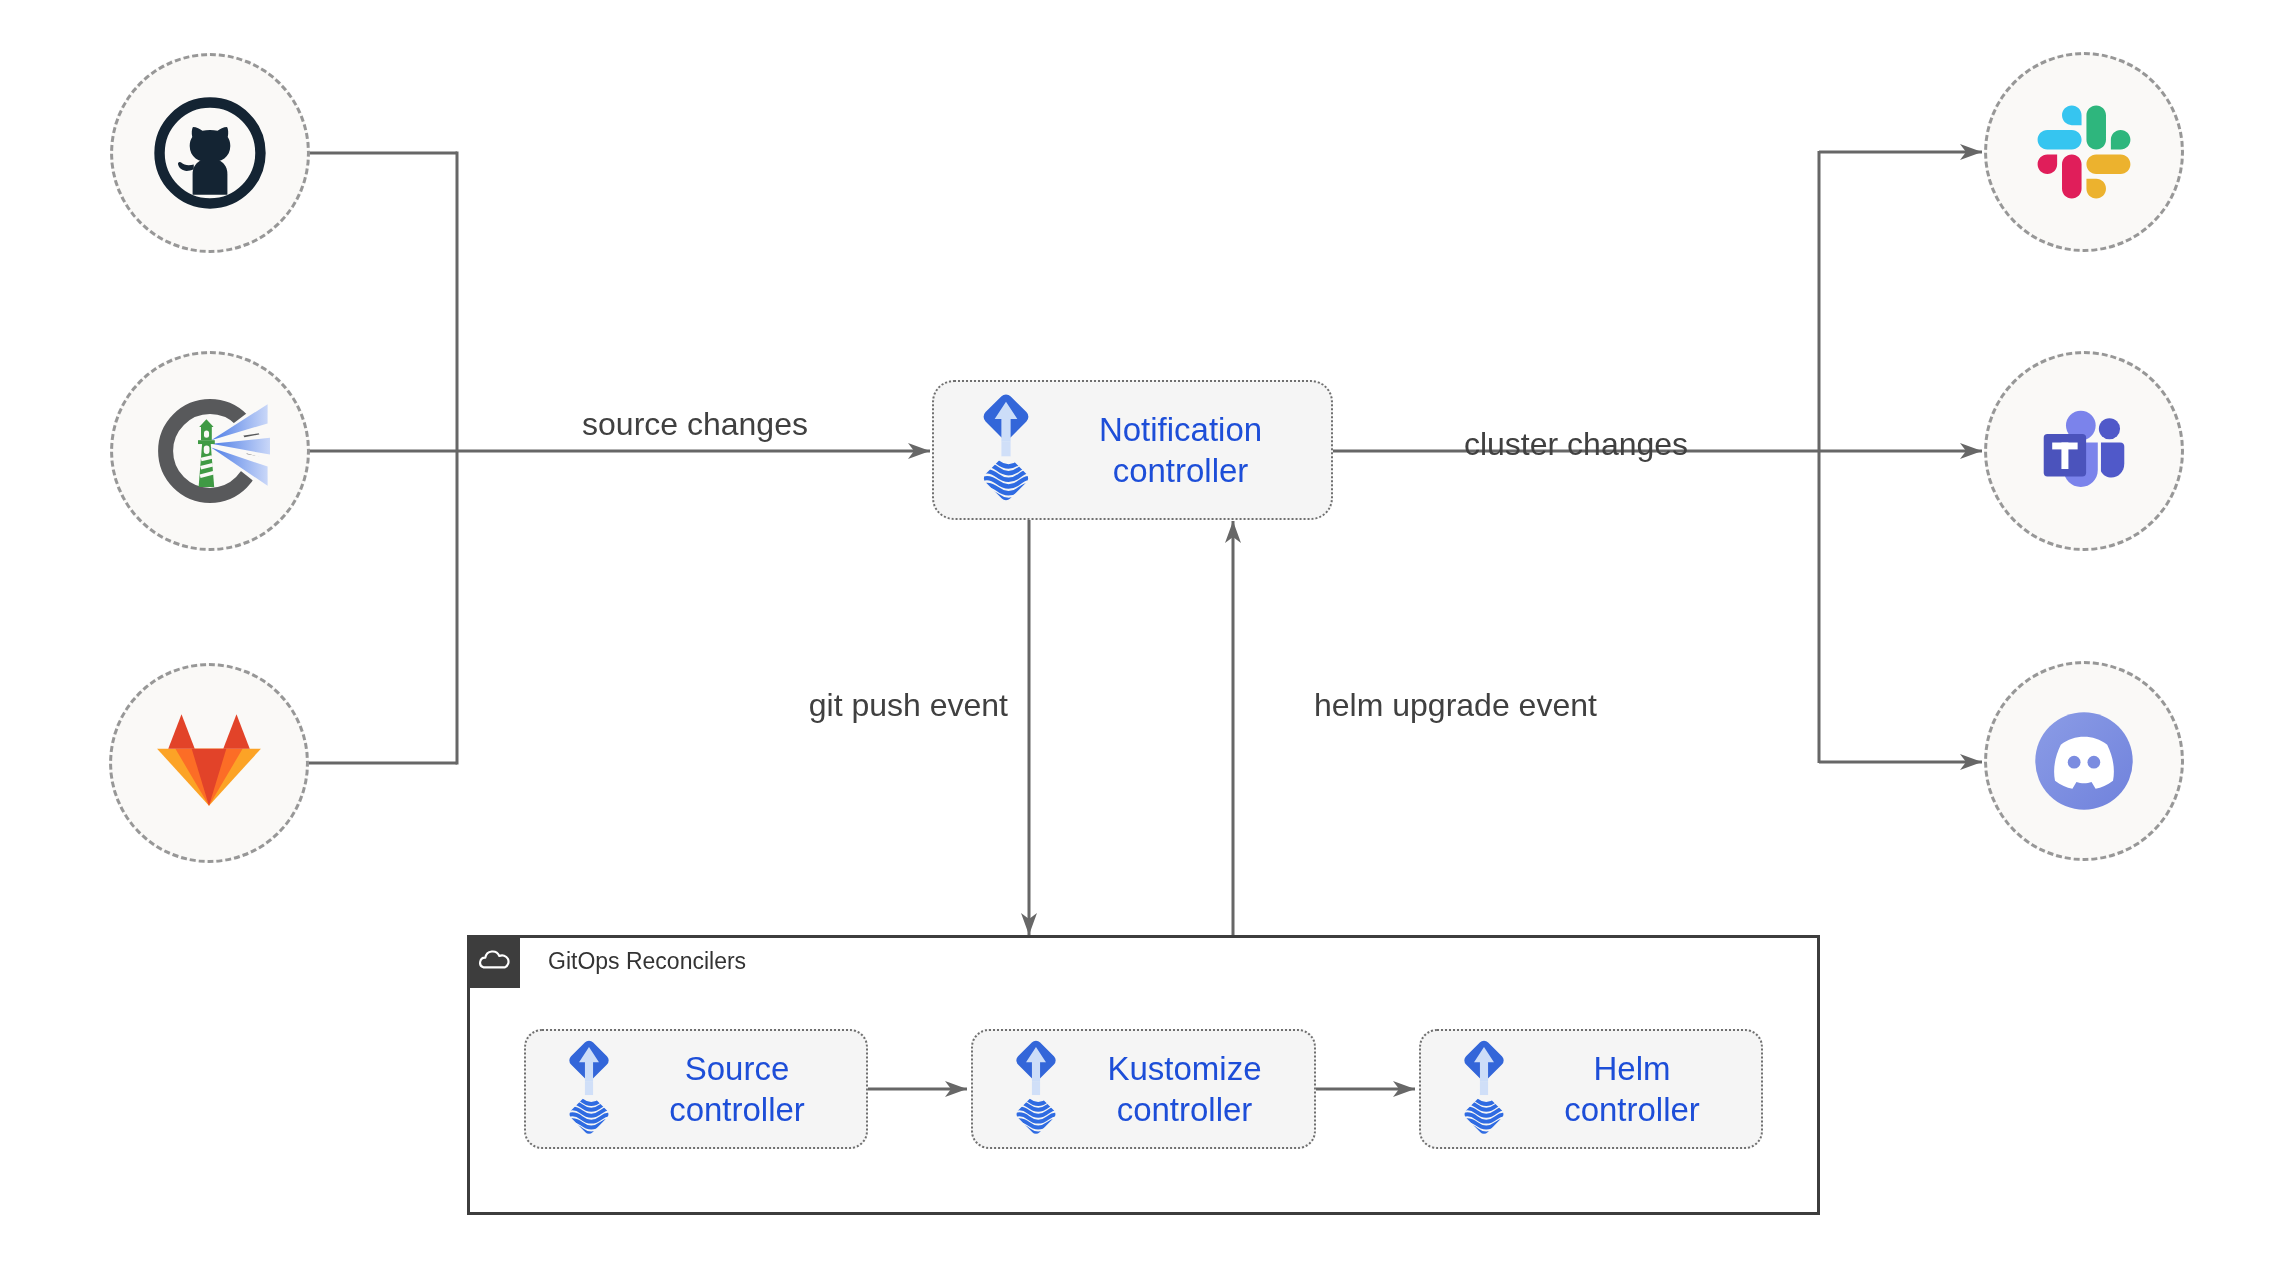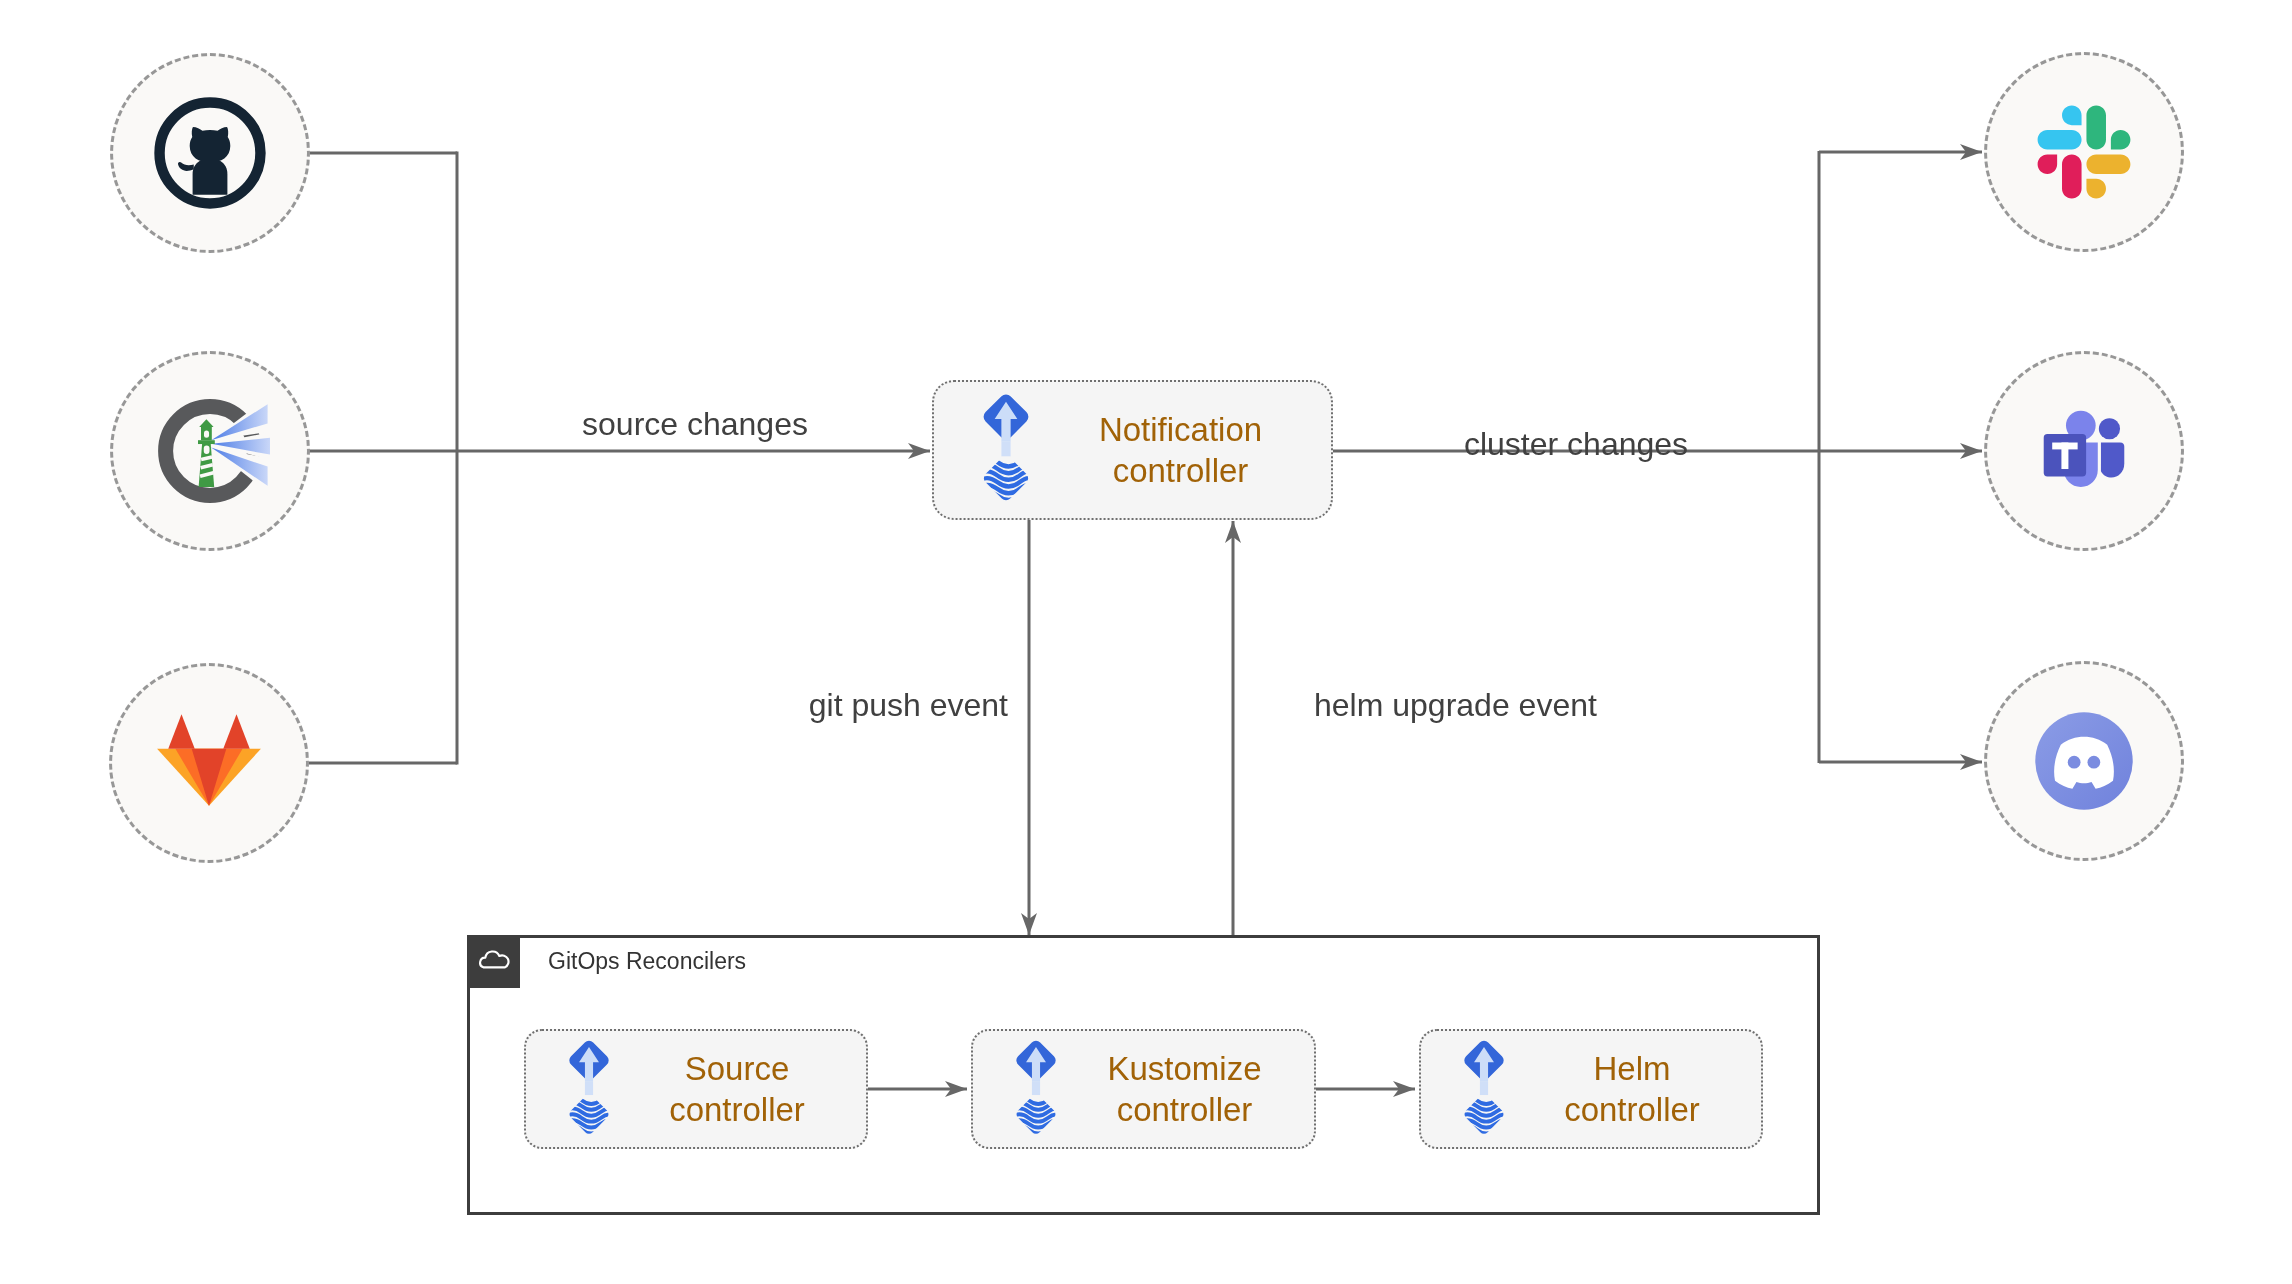--- a/index.html
+++ b/index.html
@@ -7,21 +7,21 @@
           font-family:"Liberation Sans", sans-serif;overflow:hidden;}
   svg.connectors{position:absolute;left:0;top:0;z-index:1;}
   .circle-node{position:absolute;width:200px;height:200px;border-radius:50%;
      border:3px dashed #979797;background:#faf9f7;box-sizing:border-box;
      display:flex;align-items:center;justify-content:center;z-index:2;}
   .ctrl-box{position:absolute;background:#f5f5f5;border:2.5px dotted #6f6f6f;
      border-radius:22px;box-sizing:border-box;display:flex;align-items:center;
      z-index:2;}
   .ctrl-box .flux-wrap{flex:0 0 auto;display:flex;align-items:center;justify-content:center;}
   .box-label{flex:1 1 auto;text-align:center;font-size:33px;line-height:1.25;
-     color:#a16207;padding-right:18px;}
+     color:#1d4ed8;padding-right:18px;}
   .edge-label{position:absolute;font-size:32px;color:#404040;white-space:nowrap;z-index:3;}
   .gitops-container{position:absolute;left:467px;top:935px;width:1353px;height:280px;
      border:3px solid #3d3d3d;box-sizing:border-box;z-index:1;background:transparent;}
   .gitops-badge{position:absolute;left:-3px;top:-3px;width:53px;height:53px;
      background:#3d3d3d;display:flex;align-items:center;justify-content:center;}
   .gitops-title{position:absolute;left:78px;top:-3px;height:53px;line-height:53px;
      font-size:23px;color:#333333;white-space:nowrap;}
 </style>
 </head>
 <body>

